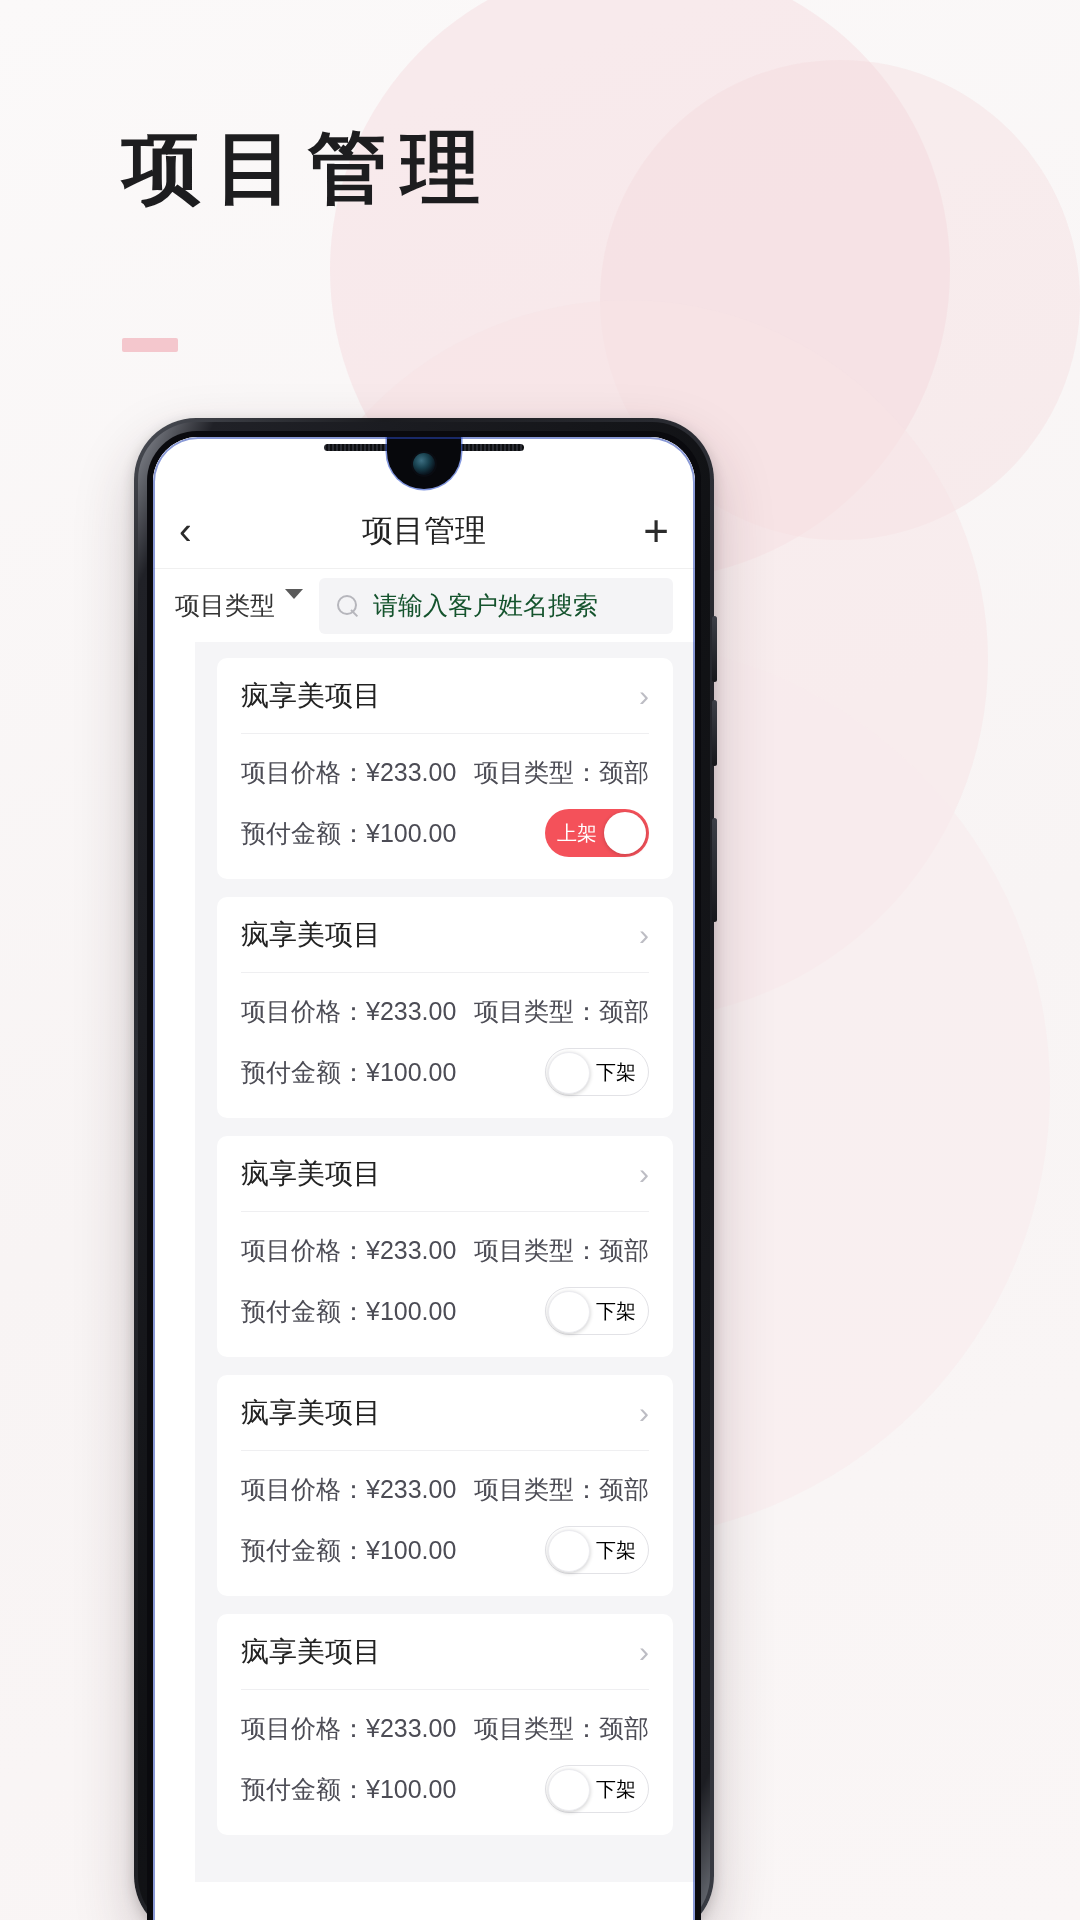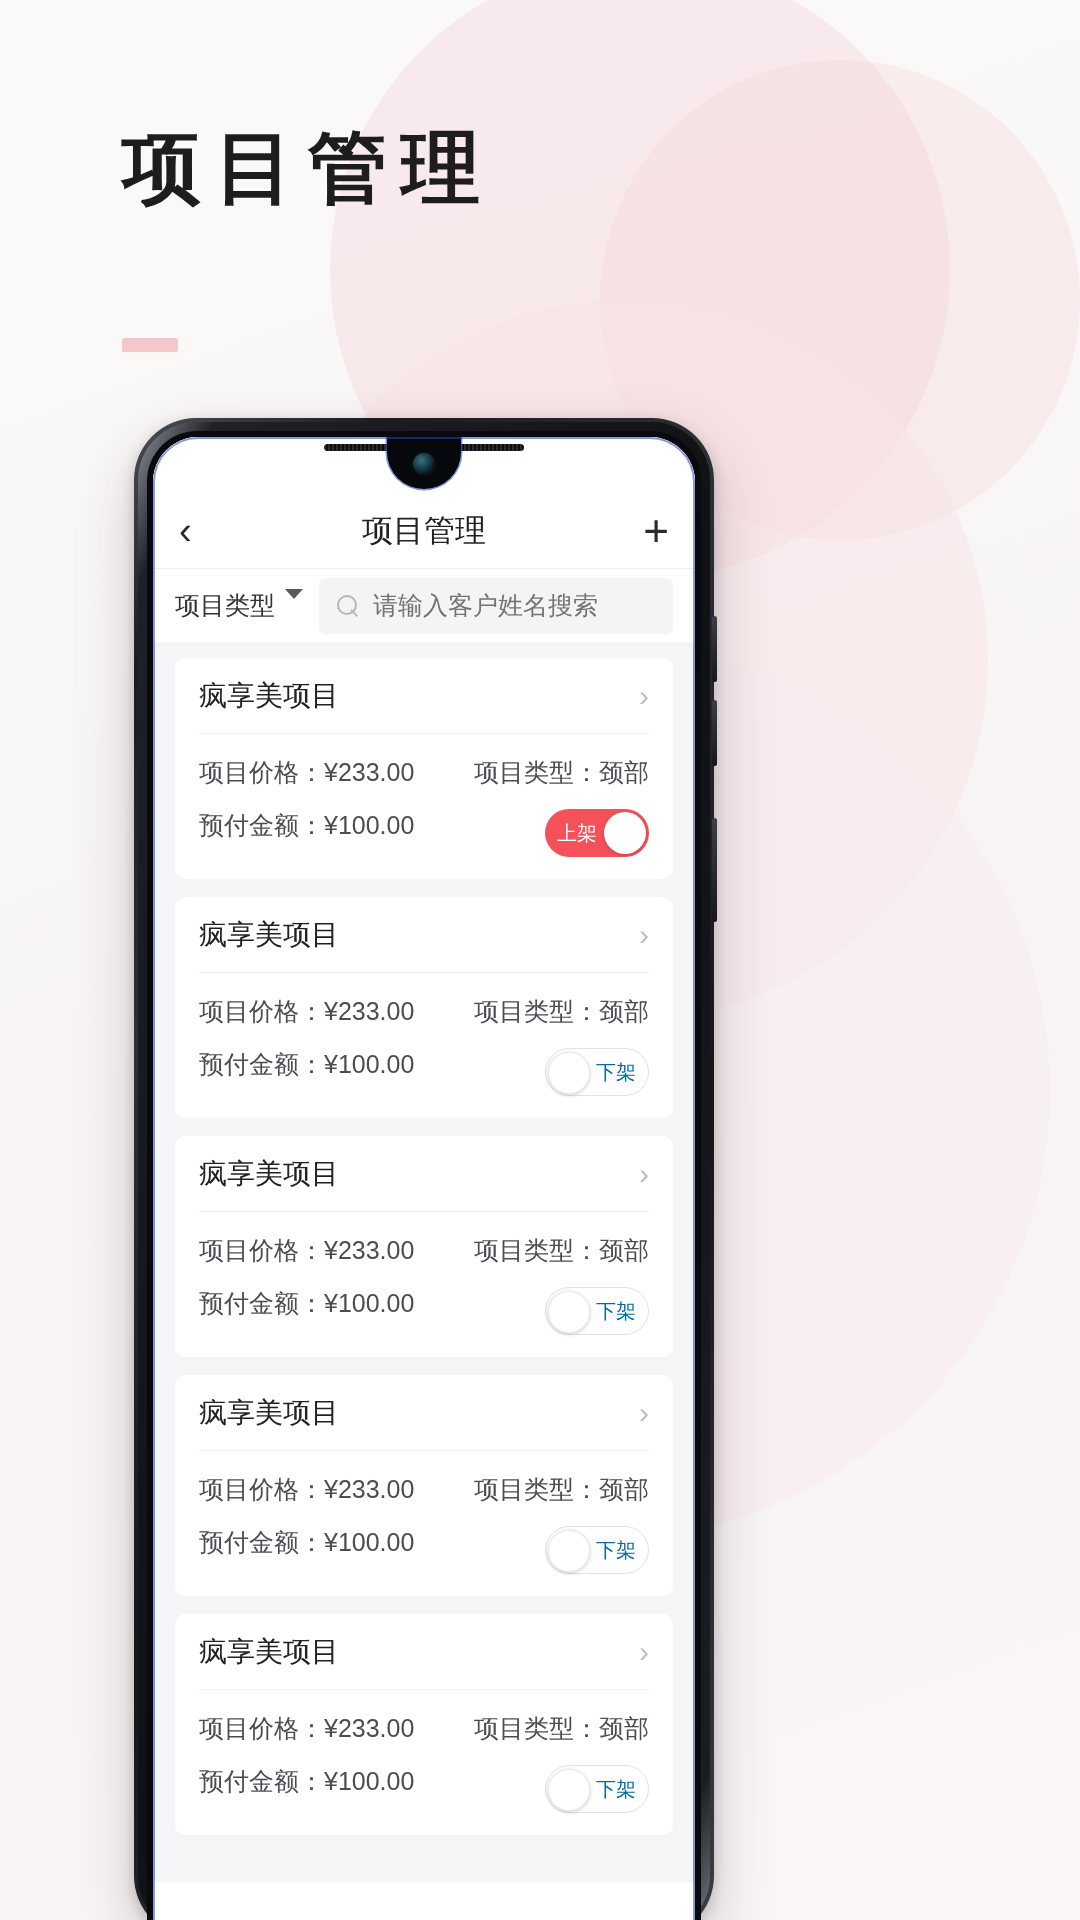--- a/index.html
+++ b/index.html
@@ -137,42 +137,42 @@
   }
   .type-filter { display:flex; gap:10px; font-size:25px; color:#333; white-space:nowrap; }
   .caret { width:0; height:0; border-left:9px solid transparent; border-right:9px solid transparent; border-top:10px solid #5a5a5a; }
   .search-box {
     flex:1; height:56px; background:#f4f4f6; border-radius:6px;
     display:flex; align-items:center; gap:14px; padding:0 18px;
   }
   .search-icon { width:22px; height:22px; position:relative; flex:none; }
   .search-icon::before{ content:""; position:absolute; left:0; top:0; width:16px; height:16px; border:2px solid #b6b6bc; border-radius:50%; }
   .search-icon::after{ content:""; position:absolute; left:14px; top:14px; width:9px; height:2px; background:#b6b6bc; transform:rotate(45deg); transform-origin:left center; }
-  .search-ph { font-size:25px; color:#737373; }
-
-  .list { background:#f5f5f7; padding:16px 22px 0; height:calc(100% - 205px); overflow:hidden; }
+  .search-ph { font-size:25px; color:#14532d; }
+
+  .list { background:#f5f5f7; padding:16px 22px 0; height:calc(100% - 205px); overflow:hidden;margin-left:42px; }
 
   .card { background:#fff; border-radius:10px; margin-bottom:18px; padding:0 24px 22px; }
   .card-head { display:flex; align-items:center; height:76px; border-bottom:1px solid #efeff1; }
   .card-title { font-size:28px; color:#222; font-weight:500; }
   .chevron { margin-left:auto; color:#bdbdc4; font-size:30px; line-height:1; }
-  .card-row { display:flex; margin-top:22px; }
+  .card-row { display:flex; align-items:center; margin-top:22px; }
   .kv { font-size:25px; color:#4c4c55; }
   .kv.right { margin-left:auto; }
   .card-row.second { margin-top:20px; min-height:48px; }
 
   .toggle {
     margin-left:auto; width:104px; height:48px; border-radius:24px;
     position:relative; display:flex; align-items:center;
   }
   .toggle.on { background:#f4515a; justify-content:flex-start; }
   .toggle.off { background:#fff; border:1px solid #e2e2e6; justify-content:flex-end; }
   .toggle-label { font-size:20px; z-index:2; }
   .toggle.on .toggle-label { color:#fff; margin-left:12px; }
-  .toggle.off .toggle-label { color:#0369a1; margin-right:12px; }
+  .toggle.off .toggle-label { color:#000000; margin-right:12px; }
   .knob { position:absolute; top:3px; width:42px; height:42px; border-radius:50%; background:#fff; box-shadow:0 1px 4px rgba(0,0,0,.2); }
   .toggle.on .knob { right:3px; }
   .toggle.off .knob { left:2px; border:1px solid #ececf0; }
 </style>
 </head>
 <body>
 
 <div class="bg-wrap">
   <div class="blob-a"></div>
   <div class="blob-c"></div>

